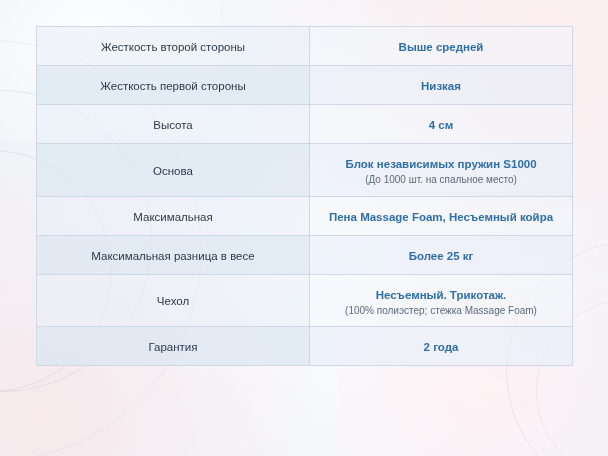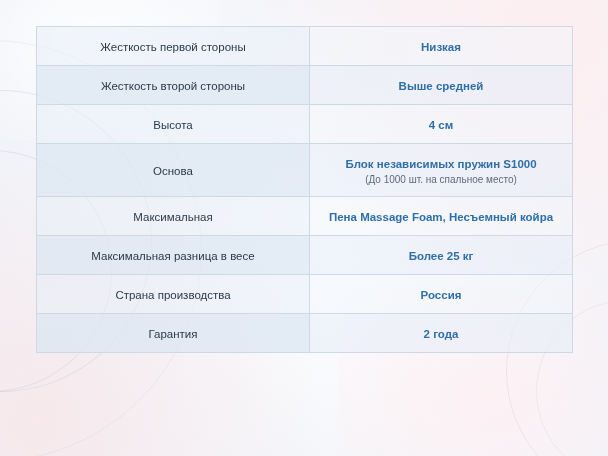--- a/index.html
+++ b/index.html
@@ -94,32 +94,32 @@
   <div class="swirl s3"></div>
   <div class="swirl s1"></div>
   <div class="swirl s2"></div>
   <div class="swirl s4"></div>
   <div class="swirl s5"></div>
 
   <table class="spec-table">
     <tbody>
       <tr>
         <td class="col-label">
+          <div class="cell-inner"><span class="label-text">Жесткость второй стороны</span></div>
+        </td>
+        <td class="col-value">
+          <div class="cell-inner"><span class="value-main">Выше средней</span></div>
+        </td>
+      </tr>
+      <tr>
+        <td class="col-label">
           <div class="cell-inner"><span class="label-text">Жесткость первой стороны</span></div>
         </td>
         <td class="col-value">
           <div class="cell-inner"><span class="value-main">Низкая</span></div>
-        </td>
-      </tr>
-      <tr>
-        <td class="col-label">
-          <div class="cell-inner"><span class="label-text">Жесткость второй стороны</span></div>
-        </td>
-        <td class="col-value">
-          <div class="cell-inner"><span class="value-main">Выше средней</span></div>
         </td>
       </tr>
       <tr>
         <td class="col-label">
           <div class="cell-inner"><span class="label-text">Высота</span></div>
         </td>
         <td class="col-value">
           <div class="cell-inner"><span class="value-main">4 см</span></div>
         </td>
       </tr>
@@ -145,24 +145,27 @@
       <tr>
         <td class="col-label">
           <div class="cell-inner"><span class="label-text">Максимальная разница в весе</span></div>
         </td>
         <td class="col-value">
           <div class="cell-inner"><span class="value-main">Более 25 кг</span></div>
         </td>
       </tr>
       <tr>
         <td class="col-label">
-          <div class="cell-inner"><span class="label-text">Страна производства</span></div>
+          <div class="cell-inner"><span class="label-text">Чехол</span></div>
         </td>
         <td class="col-value">
-          <div class="cell-inner"><span class="value-main">Россия</span></div>
+          <div class="cell-inner">
+            <span class="value-main">Несъемный. Трикотаж.</span>
+            <span class="value-sub">(100% полиэстер; стежка Massage Foam)</span>
+          </div>
         </td>
       </tr>
       <tr>
         <td class="col-label">
           <div class="cell-inner"><span class="label-text">Гарантия</span></div>
         </td>
         <td class="col-value">
           <div class="cell-inner"><span class="value-main">2 года</span></div>
         </td>
       </tr>

